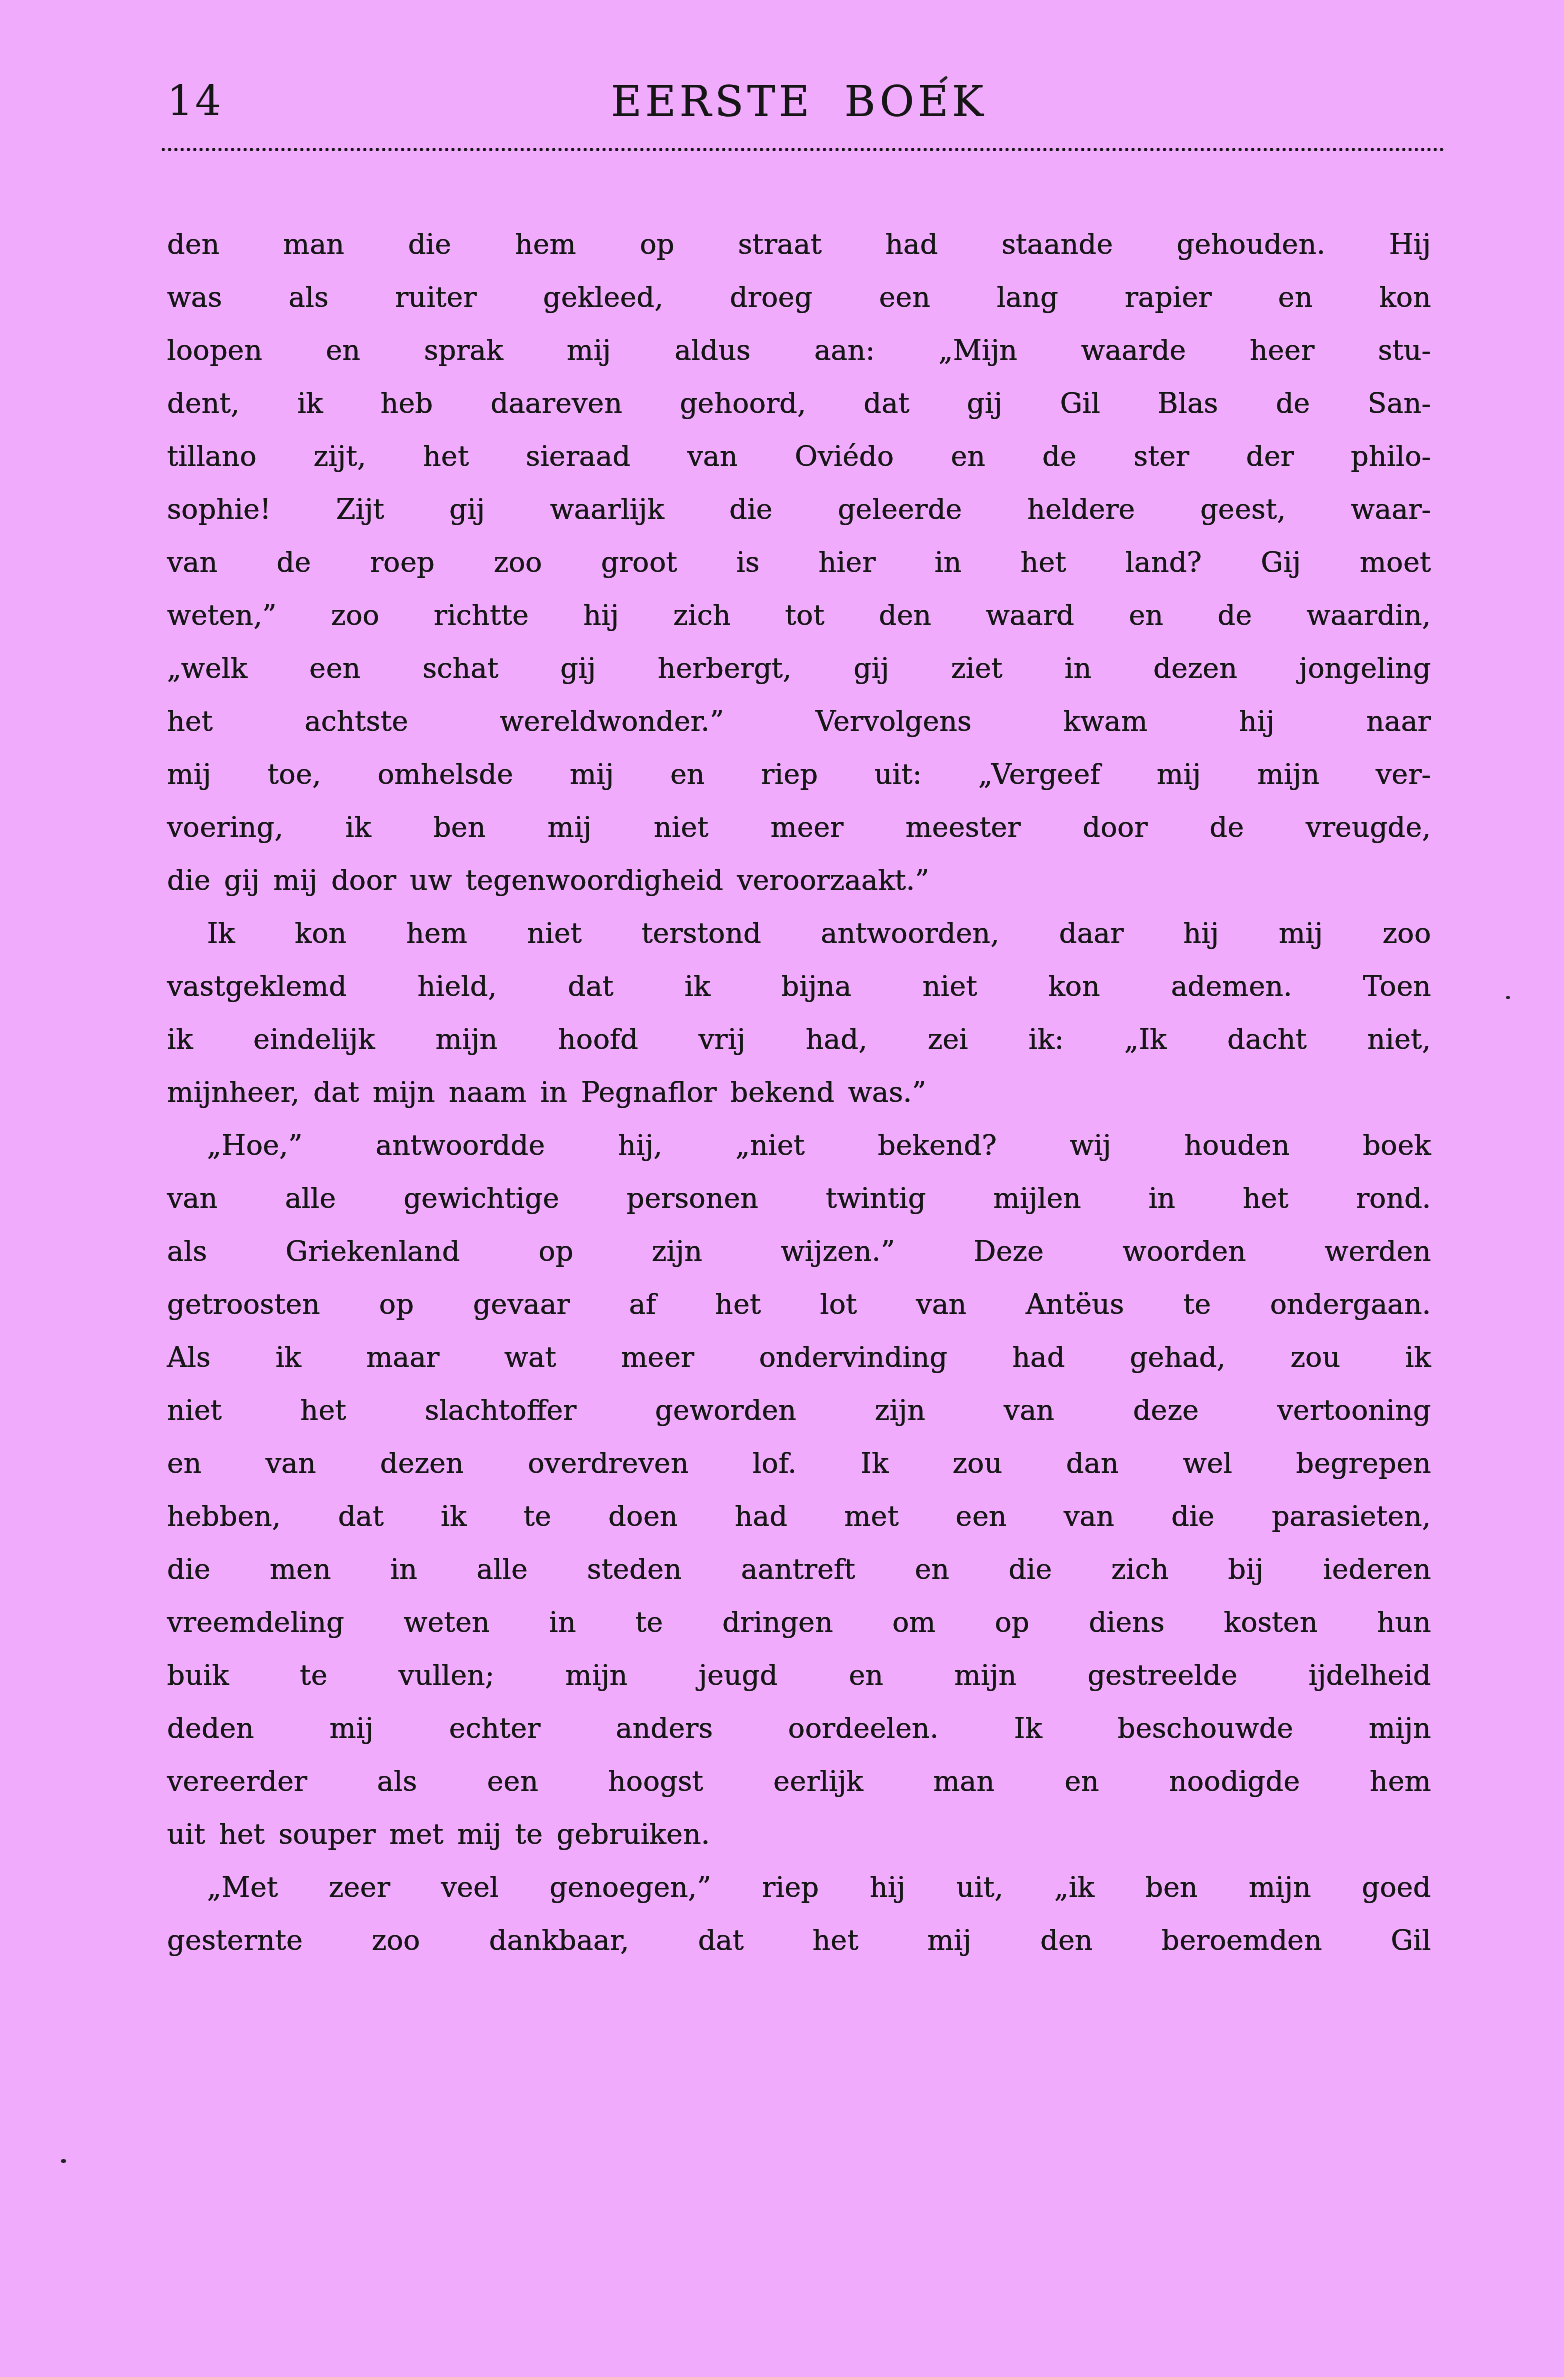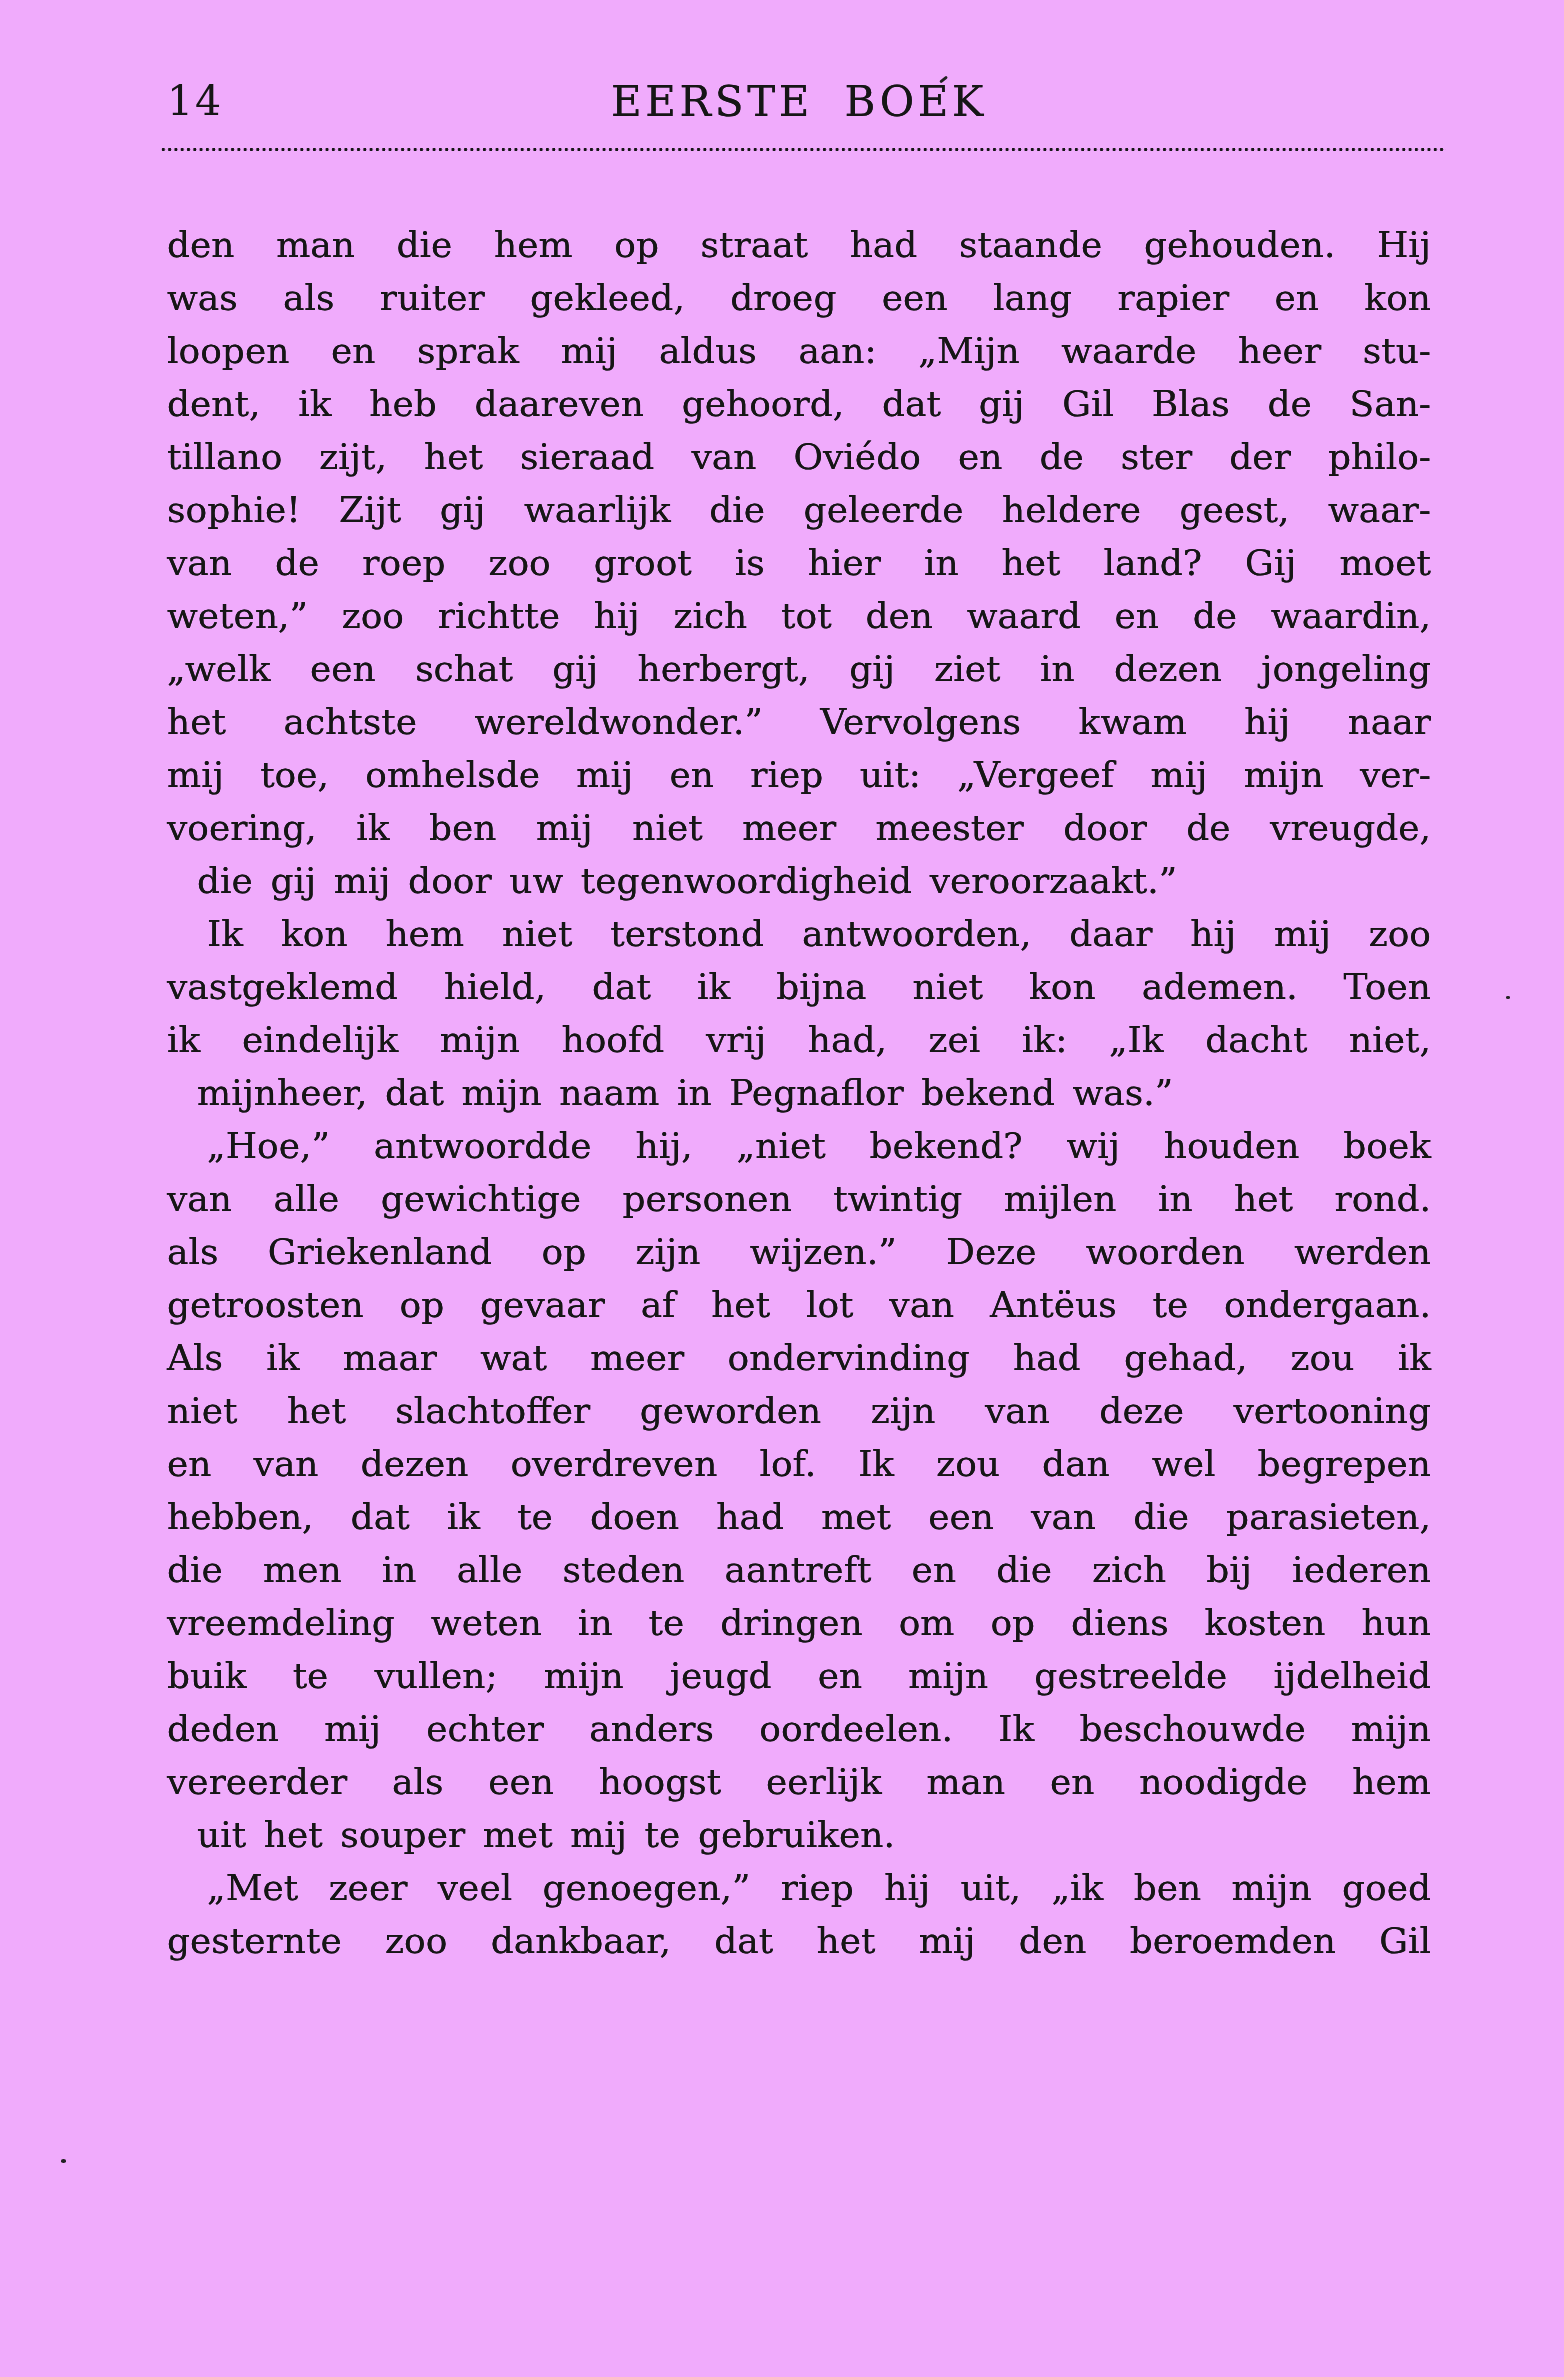--- a/index.html
+++ b/index.html
@@ -47,34 +47,33 @@
     height: 5.4px;
     background-image: radial-gradient(circle at 2.3px 2.7px, #141414 1.4px, rgba(0,0,0,0) 1.9px);
     background-size: 6.3px 5.4px;
     background-repeat: repeat-x;
   }
   .text-block {
     position: absolute;
     top: 218px;
     left: 167px;
     width: 1264px;
-    font-size: 36px;
+    font-size: 28px;
     line-height: 53px;
     word-spacing: 0.17em;
     text-shadow: 0 0 0.5px currentColor;
   }
   .line {
     height: 53px;
     text-align: justify;
     text-align-last: justify;
   }
   .line.flush {
     text-align: right;
     text-align-last: left;
-    margin-left: 30px;
   }
   .line.indent { text-indent: 40px; }
   .speck {
     position: absolute;
     background: #222222;
     border-radius: 50%;
   }
   .speck.s1 { left: 61px;  top: 2159px; width: 4.5px; height: 3.6px; }
   .speck.s2 { left: 1506px; top: 996px; width: 3.6px; height: 2.7px; }
   .speck.s3 {

